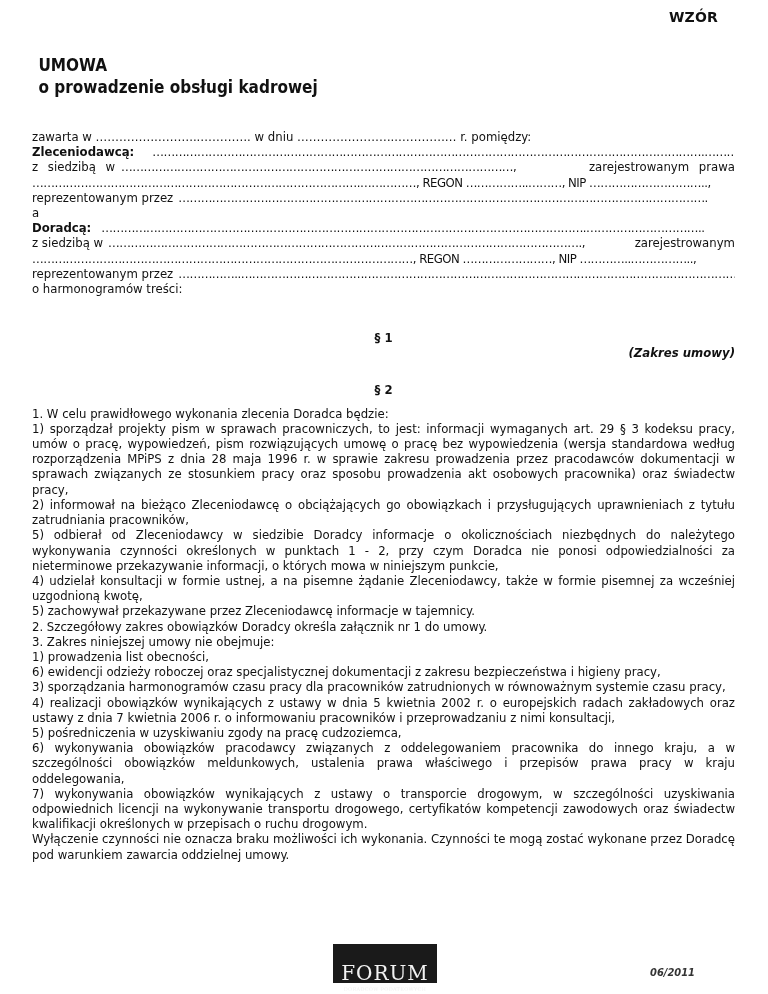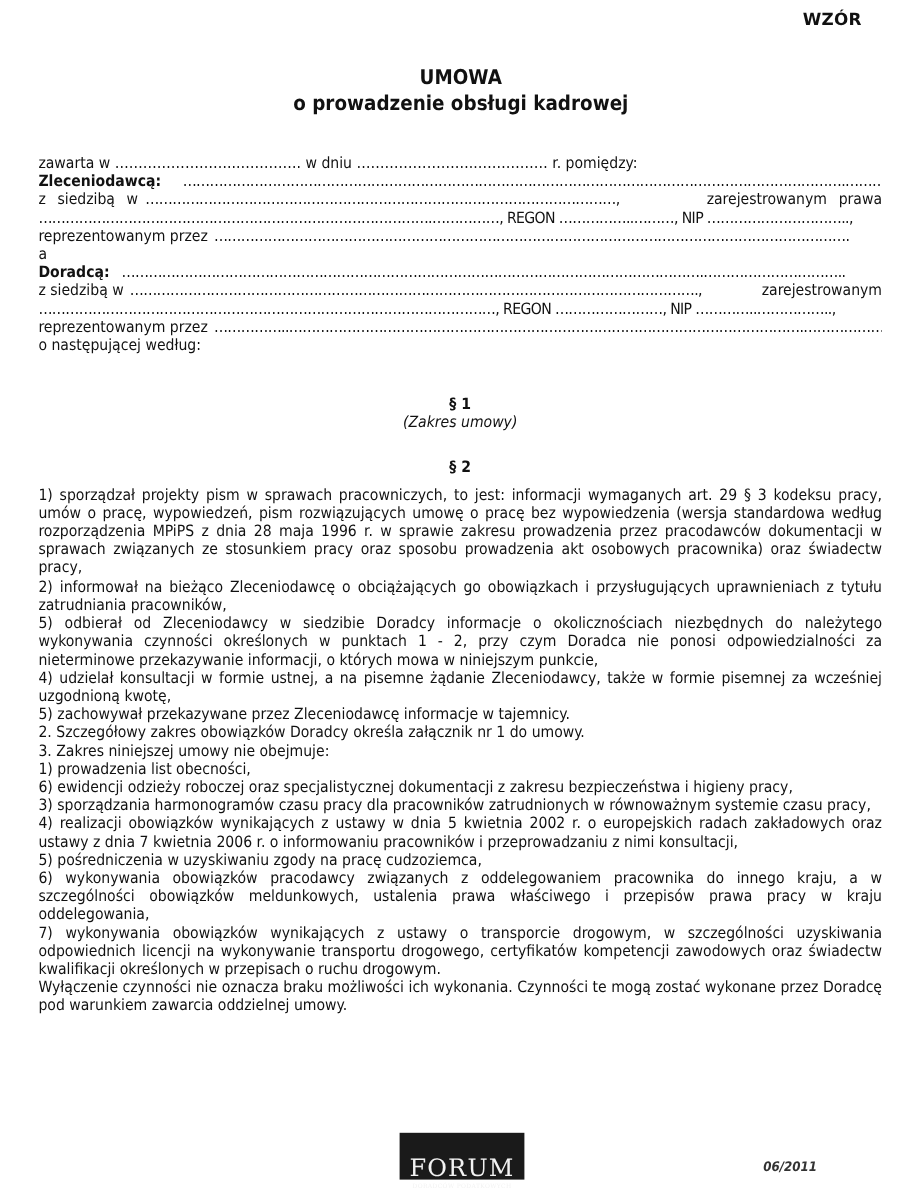--- a/index.html
+++ b/index.html
@@ -8,49 +8,49 @@
     font-family: "DejaVu Sans Condensed", "DejaVu Sans", sans-serif;
     color: #111111;
   }
   .wzor {
     position: absolute; right: 50px; top: 9px;
     font-family: "DejaVu Sans", sans-serif; font-weight: bold;
     font-size: 14px; letter-spacing: 0.2px;
   }
   .title-block {
     position: absolute; left: 0; right: 0; top: 54px;
-    text-align: center; font-weight: bold;
+    text-align: left; font-weight: bold;
     font-family: "DejaVu Sans", sans-serif;
   }
   .title-block .t1 { font-size: 17px; line-height: 22px; transform: scaleX(0.9); }
   .title-block .t2 { font-size: 17px; line-height: 22px; transform: scaleX(0.9); }
   .content {
     position: absolute; left: 32px; width: 703px; top: 129px;
     font-size: 13px; line-height: 15.2px;
   }
   .line { white-space: nowrap; overflow: hidden; height: 15.2px; display: flex; }
   .line .lbl { flex: 0 0 auto; }
   .line .dots { flex: 1 1 auto; overflow: hidden; white-space: nowrap; letter-spacing: -0.5px; }
   .b { font-weight: bold; }
   .para { text-align: justify; }
   .sect {
     text-align: center; font-weight: bold; margin: 0;
   }
-  .sect-title { text-align: center; font-weight: normal; font-style: italic; }
+  .sect-title { text-align: right; font-weight: bold; font-style: italic; }
   p { margin: 0; }
   .gap-m { height: 34px; }
   .logo {
     position: absolute; left: 333px; top: 944px; width: 104px; height: 39px;
     background: #1a1a1a; color: #f2f2f2; text-align: center;
     font-family: "DejaVu Serif", serif;
   }
   .logo .big { font-size: 20px; line-height: 26px; letter-spacing: 1px; padding-top: 16px; }
   .logo .small { font-size: 5px; line-height: 6px; letter-spacing: 0.3px; }
   .date {
-    position: absolute; left: 636px; top: 966px; font-size: 11px;
+    position: absolute; left: 650px; top: 966px; font-size: 11px;
     font-style: italic; font-weight: bold; color: #333;
   }
 </style>
 </head>
 <body>
 
 <div class="wzor">WZÓR</div>
 
 <div class="title-block">
   <div class="t1">UMOWA</div>
@@ -96,36 +96,37 @@
   </div>
   <div class="line">
     <span class="dots">…………………………………………………………………………………………, REGON ……………………, NIP …………..……………..,</span>
   </div>
   <div class="line">
     <span class="lbl">reprezentowanym przez</span>
     <span style="width:5px;flex:0 0 5px"></span>
     <span class="dots" style="max-width:595px">……………..…………………………………………………………………………………………………….………………..</span>
   </div>
   <div class="line">
-    <span>o następującej według:</span>
+    <span>o harmonogramów treści:</span>
   </div>
 
   <div class="gap-m"></div>
 
   <div>
     <div class="sect">§ 1</div>
     <div class="sect-title">(Zakres umowy)</div>
     <div style="height:8px"></div>
   </div>
 
   <div style="height:14px"></div>
 
   <div>
     <div class="sect">§ 2</div>
     <div style="height:8px"></div>
+    <p class="para">1. W celu prawidłowego wykonania zlecenia Doradca będzie:</p>
     <p class="para">1) sporządzał projekty pism w sprawach pracowniczych, to jest: informacji wymaganych art. 29 § 3 kodeksu pracy, umów o pracę, wypowiedzeń, pism rozwiązujących umowę o pracę bez wypowiedzenia (wersja standardowa według rozporządzenia MPiPS  z dnia 28 maja 1996 r. w sprawie zakresu prowadzenia przez pracodawców dokumentacji w sprawach związanych ze stosunkiem pracy oraz sposobu prowadzenia akt osobowych pracownika) oraz świadectw pracy,</p>
     <p class="para">2) informował na bieżąco Zleceniodawcę o obciążających go obowiązkach i przysługujących uprawnieniach z tytułu zatrudniania pracowników,</p>
     <p class="para">5) odbierał od Zleceniodawcy w siedzibie Doradcy informacje o okolicznościach niezbędnych do należytego wykonywania czynności określonych w punktach 1 - 2, przy czym Doradca nie ponosi odpowiedzialności za nieterminowe przekazywanie informacji, o których mowa w niniejszym punkcie,</p>
     <p class="para">4) udzielał konsultacji w formie ustnej, a na pisemne żądanie Zleceniodawcy, także w formie pisemnej za wcześniej uzgodnioną kwotę,</p>
     <p class="para">5) zachowywał przekazywane przez Zleceniodawcę informacje w tajemnicy.</p>
     <p class="para">2. Szczegółowy zakres obowiązków Doradcy określa załącznik nr 1 do umowy.</p>
     <p class="para">3. Zakres niniejszej umowy nie obejmuje:</p>
     <p class="para">1) prowadzenia list obecności,</p>
     <p class="para">6) ewidencji odzieży roboczej oraz specjalistycznej dokumentacji z zakresu bezpieczeństwa i higieny pracy,</p>
     <p class="para">3) sporządzania harmonogramów czasu pracy dla pracowników zatrudnionych w równoważnym systemie czasu pracy,</p>

